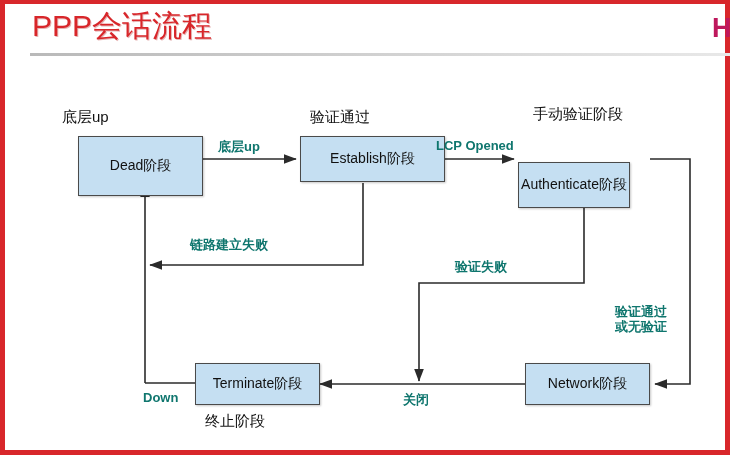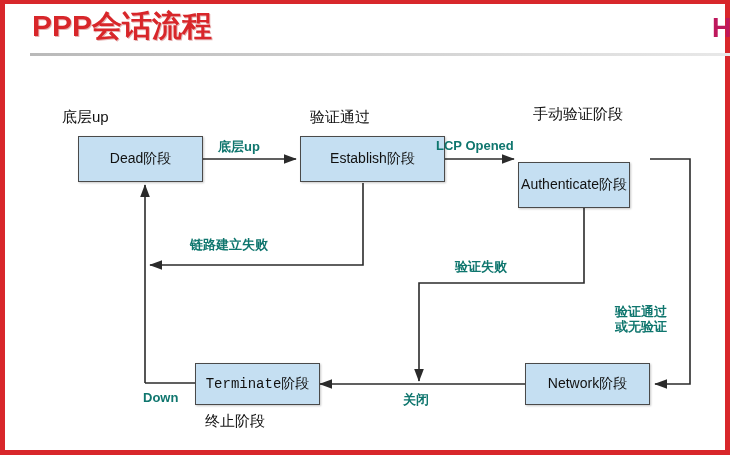--- a/index.html
+++ b/index.html
@@ -15,21 +15,21 @@
 
   
   .frame-left{position:absolute;left:0;top:0;width:5px;height:455px;background:#d8272b;}
   .frame-right{position:absolute;right:0;top:0;width:5px;height:455px;background:#d8272b;}
   .frame-top{position:absolute;left:0;top:0;width:730px;height:4px;background:#d8272b;}
   .frame-bottom{position:absolute;left:0;bottom:0;width:730px;height:5px;background:#d8272b;}
 
   
   .header-title{
     position:absolute;left:32px;top:8px;
-    font-size:30px;font-weight:bold;color:#d8262a;
+    font-size:30px;font-weight:normal;color:#d8262a;
     letter-spacing:0px;line-height:36px;white-space:nowrap;
     text-shadow:1px 1px 0 rgba(180,40,40,.35);
   }
   .header-logo{
     position:absolute;left:712px;top:10px;
     font-size:27px;font-weight:bold;color:#be185d;
     line-height:36px;white-space:nowrap;letter-spacing:-1px;
   }
   .header-rule{
     position:absolute;left:30px;top:53px;width:700px;height:3px;
@@ -88,36 +88,36 @@
       <path d="M195,383 L145,383"></path>
 
       <path d="M584,183 L584,283 L419,283 L419,381" marker-end="url(#ah)"></path>
 
       <path d="M525,384 L320,384" marker-end="url(#ah)"></path>
 
       <path d="M650,159 L690,159 L690,384 L655,384" marker-end="url(#ah)"></path>
     </g>
   </svg>
 
-  <div class="node" style="left:78px;top:136px;width:125px;height:46px;">
+  <div class="node" style="left:78px;top:136px;width:125px;height:60px;">
     <span>Dead阶段</span>
   </div>
   <div class="cap" style="left:62px;top:108px;">底层up</div>
 
   <div class="node" style="left:300px;top:136px;width:145px;height:46px;">
     <span>Establish阶段</span>
   </div>
   <div class="cap" style="left:310px;top:108px;">验证通过</div>
 
   <div class="node" style="left:518px;top:136px;width:112px;height:46px;margin-top:26px;">
     <span>Authenticate阶段</span>
   </div>
   <div class="cap" style="left:533px;top:105px;">手动验证阶段</div>
 
-  <div class="node" style="left:195px;top:363px;width:125px;height:42px;font-family:Liberation Mono, monospace;">
+  <div class="node" style="left:195px;top:363px;width:125px;height:42px;">
     <span>Terminate阶段</span>
   </div>
   <div class="cap" style="left:205px;top:412px;">终止阶段</div>
 
   <div class="node" style="left:525px;top:363px;width:125px;height:42px;">
     <span>Network阶段</span>
   </div>
 
   <div class="edge-label" style="left:218px;top:138px;">底层up</div>
 

